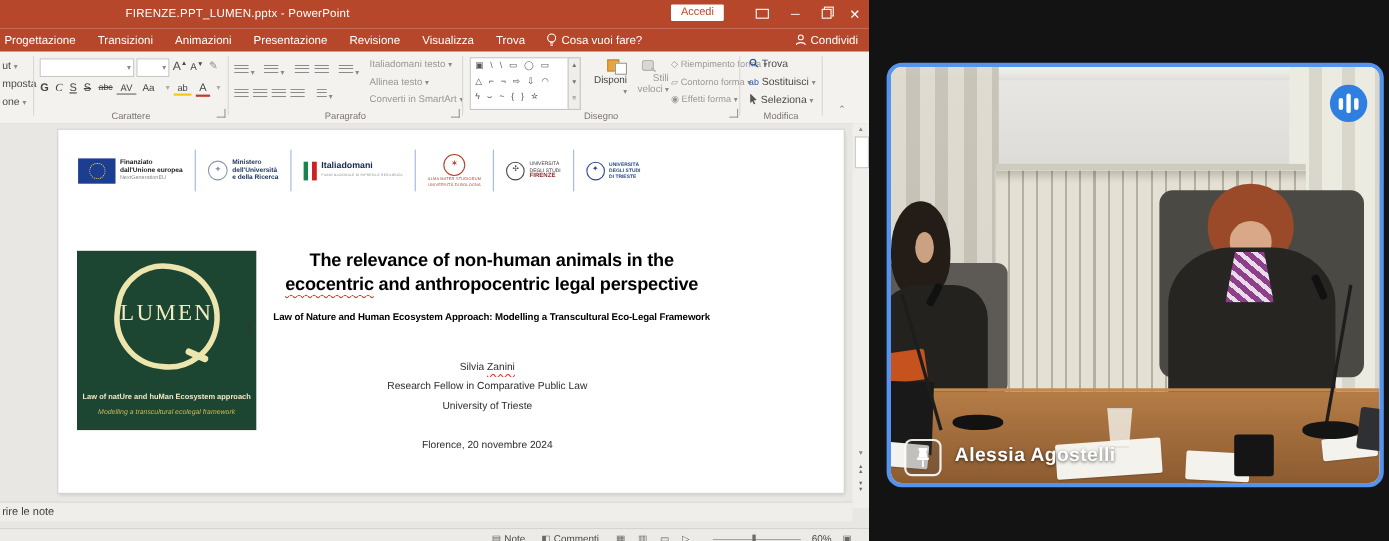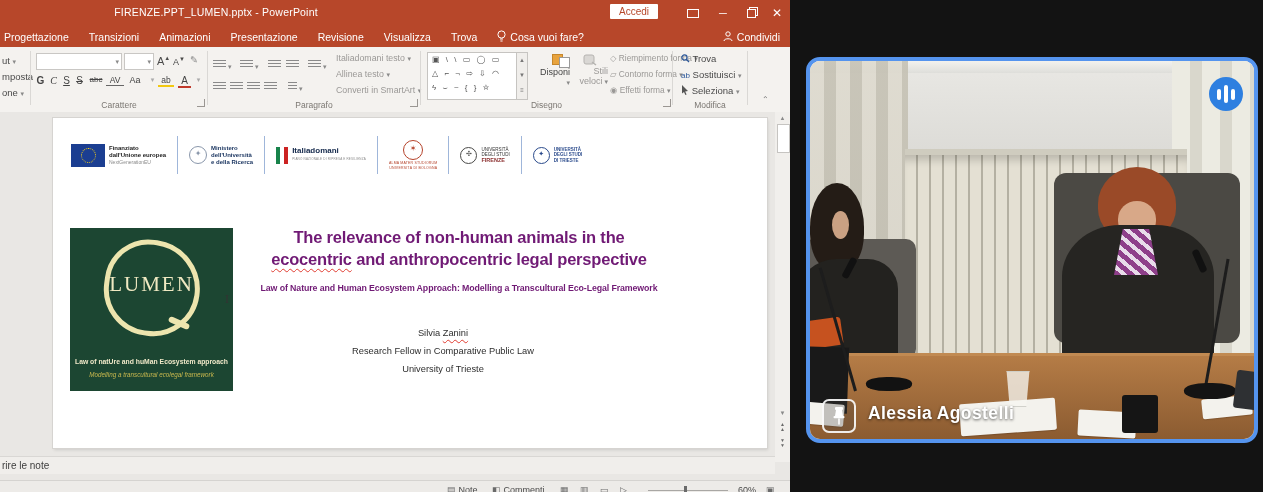--- a/index.html
+++ b/index.html
@@ -63,21 +63,21 @@
   .tri-seal{width:15px;height:15px;border:1.5px solid #2B4B8C;color:#2B4B8C;font-size:7px;line-height:12px;text-align:center;}
   .tri-txt{font-size:4.5px;line-height:5.5px;color:#2B4B8C;font-weight:bold;}
   
   #lumen{left:17px;top:110px;width:163px;height:163px;background:#1C4632;overflow:hidden;}
   #lumen-ring{left:34px;top:12px;width:86px;height:86px;border:5px solid #EDE5AE;border-radius:47% 53% 50% 50%;transform:rotate(8deg);}
   #lumen-tail{left:98px;top:92px;width:22px;height:6px;background:#EDE5AE;border-radius:3px;transform:rotate(24deg);}
   #lumen-word{left:0;top:44px;width:163px;text-align:center;font-family:"Liberation Serif",serif;font-size:21px;letter-spacing:2px;color:#F0E9C2;}
   #lumen-t1{left:0;bottom:26px;width:163px;text-align:center;font-size:6.8px;font-weight:bold;color:#EFE8C8;}
   #lumen-t2{left:0;bottom:13px;width:163px;text-align:center;font-size:6.3px;font-style:italic;color:#C9B84E;}
   
-  #titleblock{left:176px;top:108px;width:460px;text-align:center;color:#701a75;font-weight:bold;}
+  #titleblock{left:164px;top:108px;width:460px;text-align:center;color:#000000;font-weight:bold;}
   .tline{font-size:16.5px;line-height:22px;letter-spacing:-.2px;}
   .sp-err{text-decoration:underline;text-decoration-style:wavy;text-decoration-color:#E03C31;text-decoration-thickness:1px;text-underline-offset:3px;}
   #subtitle{margin-top:13px;font-size:8.8px;letter-spacing:-.1px;}
   #cursor{left:172px;top:174px;width:8px;height:14px;color:#333;font-size:12px;font-family:"Liberation Serif",serif;}
   
   #speaker{left:160px;top:210px;width:460px;text-align:center;color:#2e2e2e;font-size:9.3px;}
   #speaker div{height:18px;}
   #spacer-date{margin-top:17px;}
   
   #vscroll{left:775px;top:112px;width:15px;height:350px;background:#F1EFEC;}
@@ -317,20 +317,21 @@
         <div class="tline"><span class="sp-err">ecocentric</span><span> and anthropocentric legal perspective</span></div>
         <div id="subtitle">Law of Nature and Human Ecosystem Approach: Modelling a Transcultural Eco-Legal Framework</div>
       </div>
 
       <div id="cursor" class="a">I</div>
 
       <div id="speaker" class="a">
         <div><span>Silvia </span><span class="sp-err">Zanini</span></div>
         <div>Research Fellow in Comparative Public Law</div>
         <div>University of Trieste</div>
+        <div id="spacer-date">Florence, 20 novembre 2024</div>
       </div>
     </div>
   </div>
 
   <div id="vscroll" class="a">
     <div class="a scr-arrow" style="top:1px;">▲</div>
     <div id="scr-thumb" class="a"></div>
     <div class="a scr-arrow" style="top:296px;">▼</div>
     <div class="a scr-nav" style="top:310px;">▲<br>▲</div>
     <div class="a scr-nav" style="top:326px;">▼<br>▼</div>

